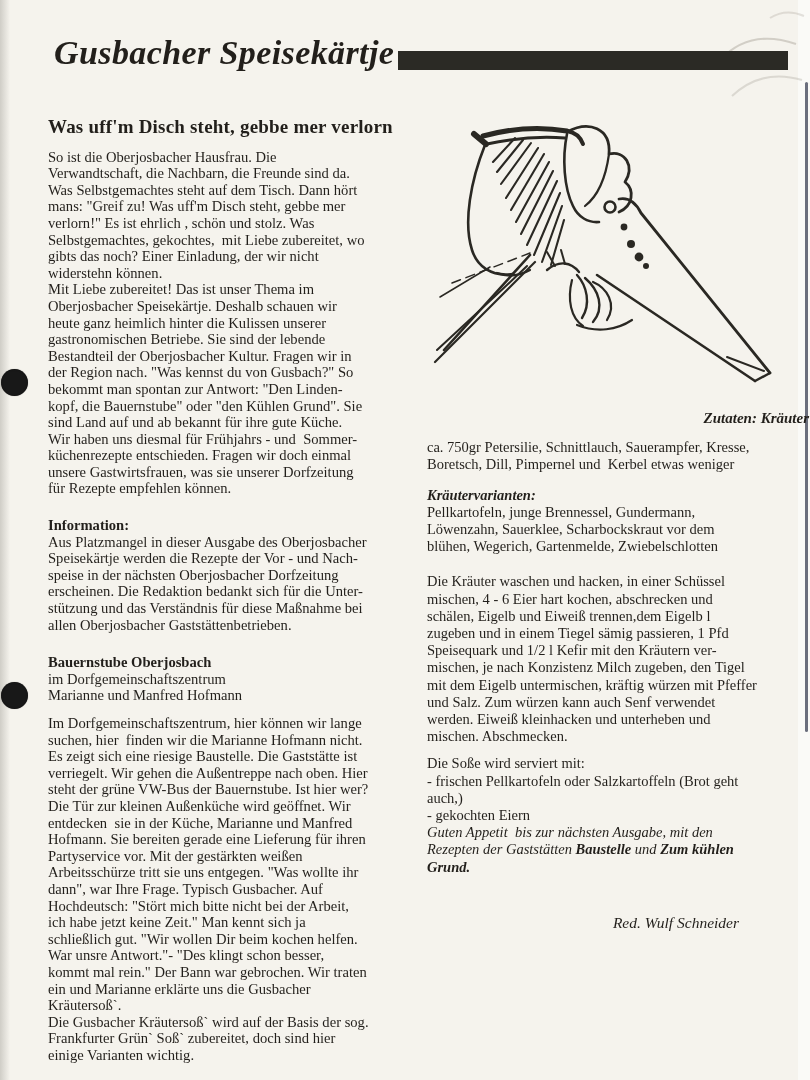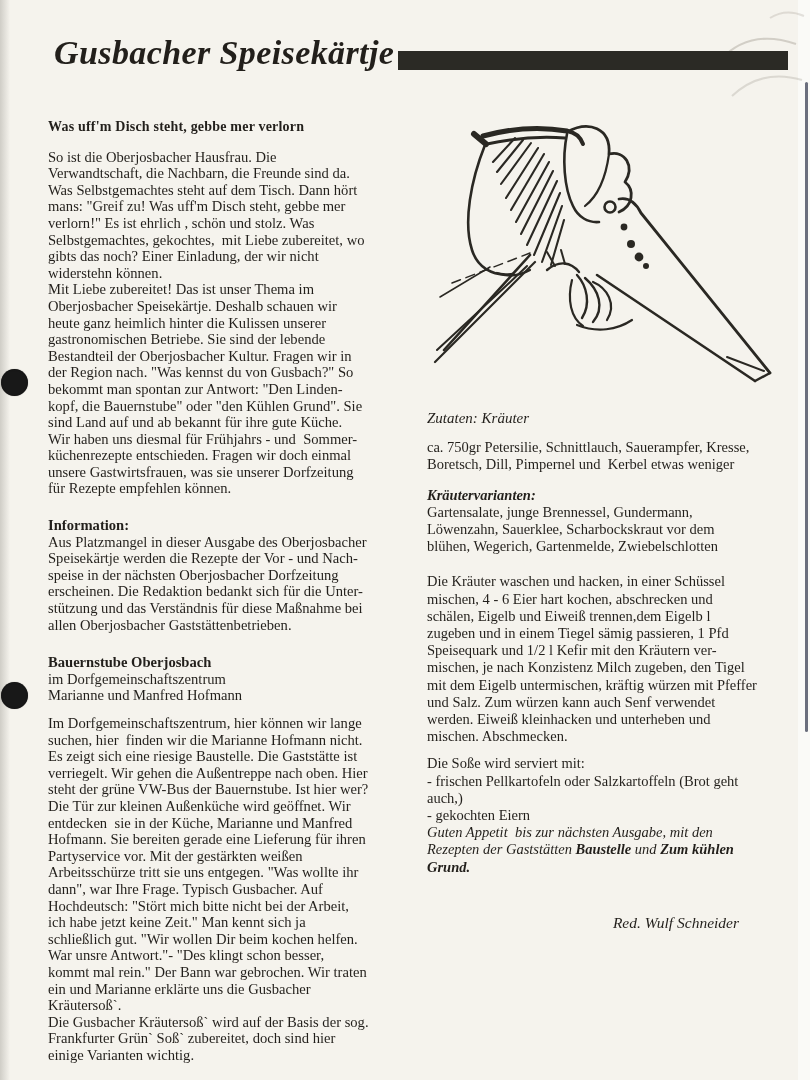--- a/index.html
+++ b/index.html
@@ -19,30 +19,30 @@
 
   .title{position:absolute;left:54px;top:34px;margin:0;
     font-size:34px;font-weight:bold;font-style:italic;letter-spacing:.4px;}
   .bar{position:absolute;left:398px;top:51px;width:390px;height:19px;background:#2b2a25;}
 
   .col{position:absolute;}
   .col-left{left:48px;top:119px;width:360px;font-size:14.6px;line-height:16.6px;}
   .col-right{left:427px;top:110px;width:382px;font-size:14.5px;line-height:17.2px;}
 
   .block{white-space:pre;margin:0;}
-  .headline{font-size:14px;font-weight:bold;letter-spacing:.2px;margin:0 0 13px 0;white-space:pre;}
+  .headline{font-size:19px;font-weight:bold;letter-spacing:.2px;margin:0 0 13px 0;white-space:pre;}
   .intro{margin-top:0;}
   .subhead{font-weight:bold;margin:20px 0 0 0;white-space:pre;}
   .info-para{margin:0;}
   .venue{margin-top:21px;}
   .venue .name{font-weight:bold;}
   .story{margin-top:11px;}
 
   .sketch{display:block;width:380px;height:292px;}
-  .caption{font-weight:normal;font-style:italic;font-size:15px;margin:8px 0 0 0;white-space:pre;}
+  .caption{font-weight:bold;font-style:italic;font-size:15px;margin:8px 0 0 0;white-space:pre;text-align:right;}
   .ingredients{margin-top:12px;}
   .notes{margin-top:13px;}
   .var-head{font-weight:bold;font-style:italic;margin:13px 0 0 0;white-space:pre;}
   .variants{margin:0;}
   .prep{margin-top:18px;}
   .serving{margin-top:10px;}
   .closing{font-style:italic;}
   .closing .c-line{white-space:pre;}
   .closing .b{font-weight:bold;}
   .signature{margin:38px 70px 0 0;text-align:right;font-style:italic;font-size:15.5px;white-space:pre;}
@@ -182,21 +182,21 @@
       <path d="M128,156 L120,142" stroke-width="2"></path>
       <path d="M138,154 L134,140" stroke-width="2"></path>
       <path d="M150,215 C170,223 190,220 205,210" stroke-width="2.2"></path>
     </g>
   </svg>
 
   <p class="caption">Zutaten: Kräuter</p>
   <p class="block ingredients">ca. 750gr Petersilie, Schnittlauch, Sauerampfer, Kresse,
 Boretsch, Dill, Pimpernel und  Kerbel etwas weniger</p>
   <p class="var-head">Kräutervarianten:</p>
-  <p class="block variants">Gartensalate, junge Brennessel, Gundermann,
+  <p class="block variants">Pellkartofeln, junge Brennessel, Gundermann,
 Löwenzahn, Sauerklee, Scharbockskraut vor dem
 blühen, Wegerich, Gartenmelde, Zwiebelschlotten</p>
   <p class="block prep">Die Kräuter waschen und hacken, in einer Schüssel
 mischen, 4 - 6 Eier hart kochen, abschrecken und
 schälen, Eigelb und Eiweiß trennen,dem Eigelb l
 zugeben und in einem Tiegel sämig passieren, 1 Pfd
 Speisequark und 1/2 l Kefir mit den Kräutern ver-
 mischen, je nach Konzistenz Milch zugeben, den Tigel
 mit dem Eigelb untermischen, kräftig würzen mit Pfeffer
 und Salz. Zum würzen kann auch Senf verwendet

